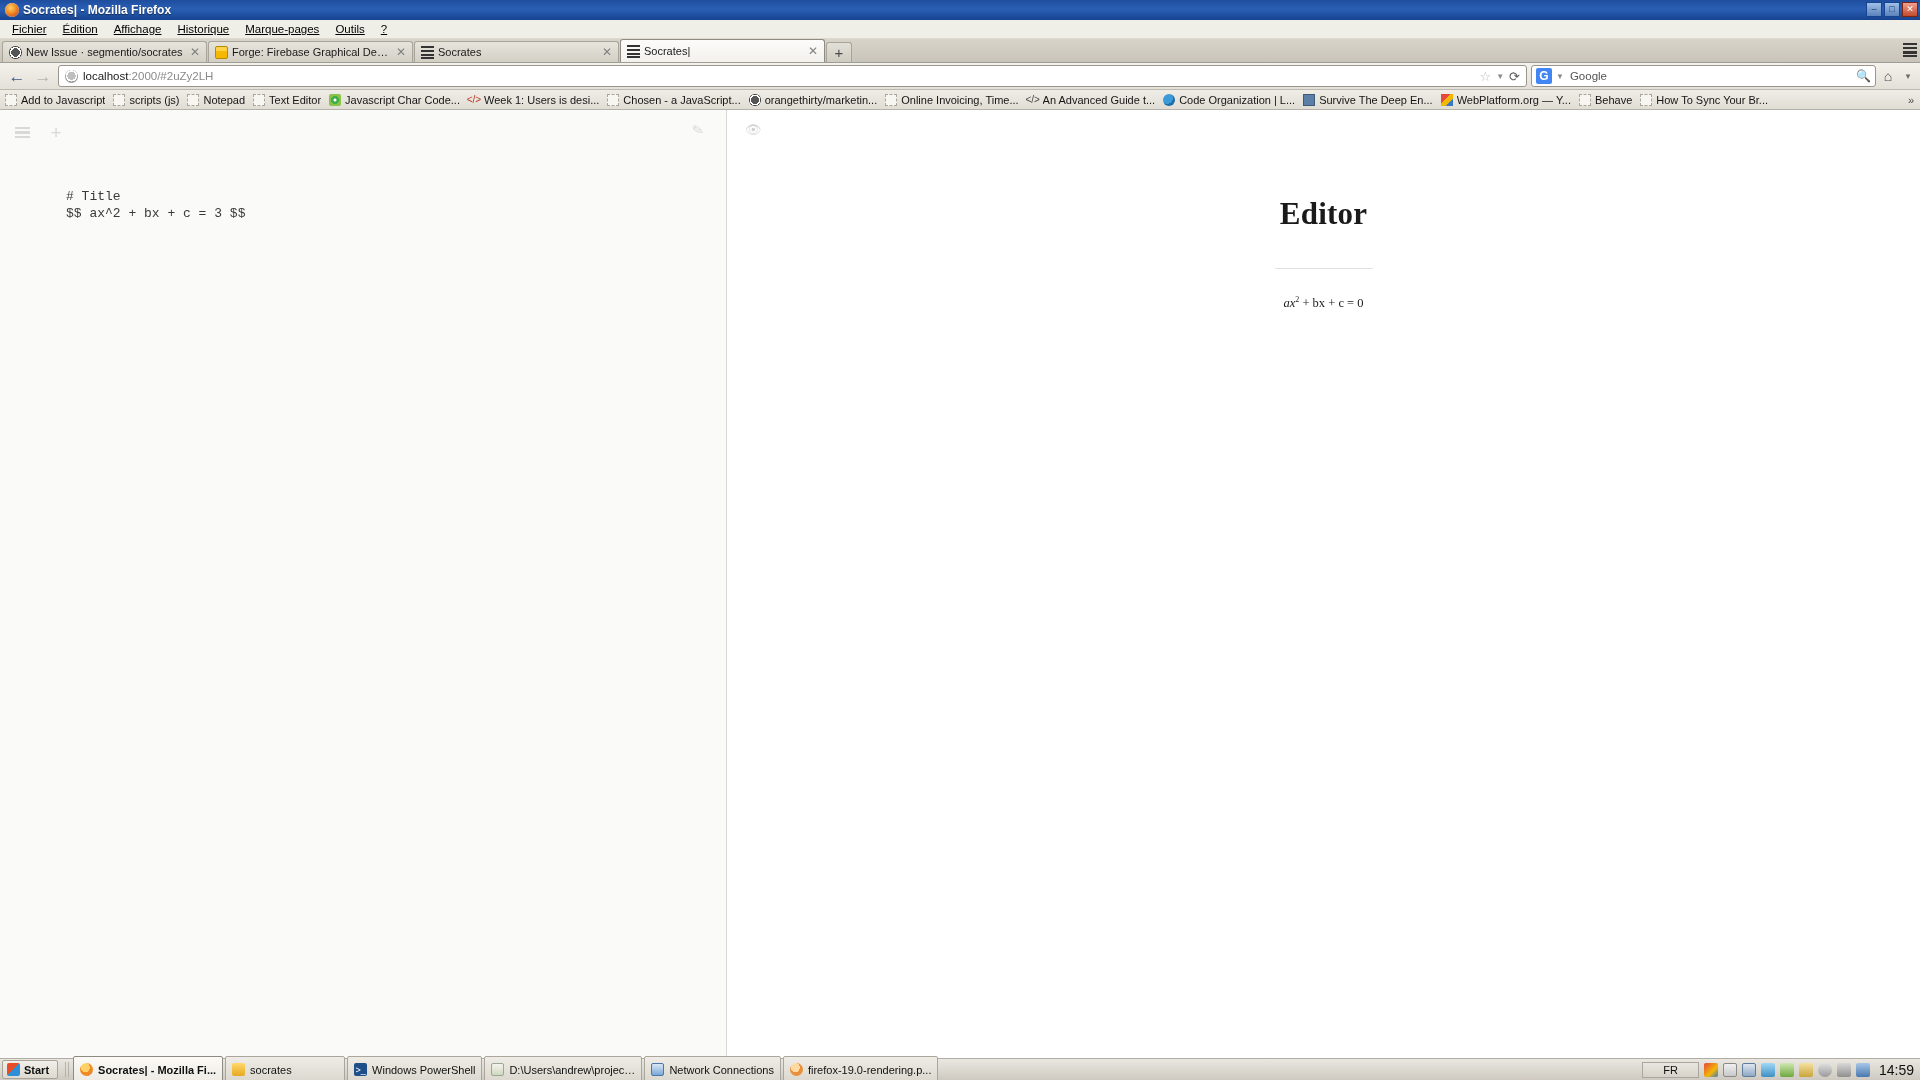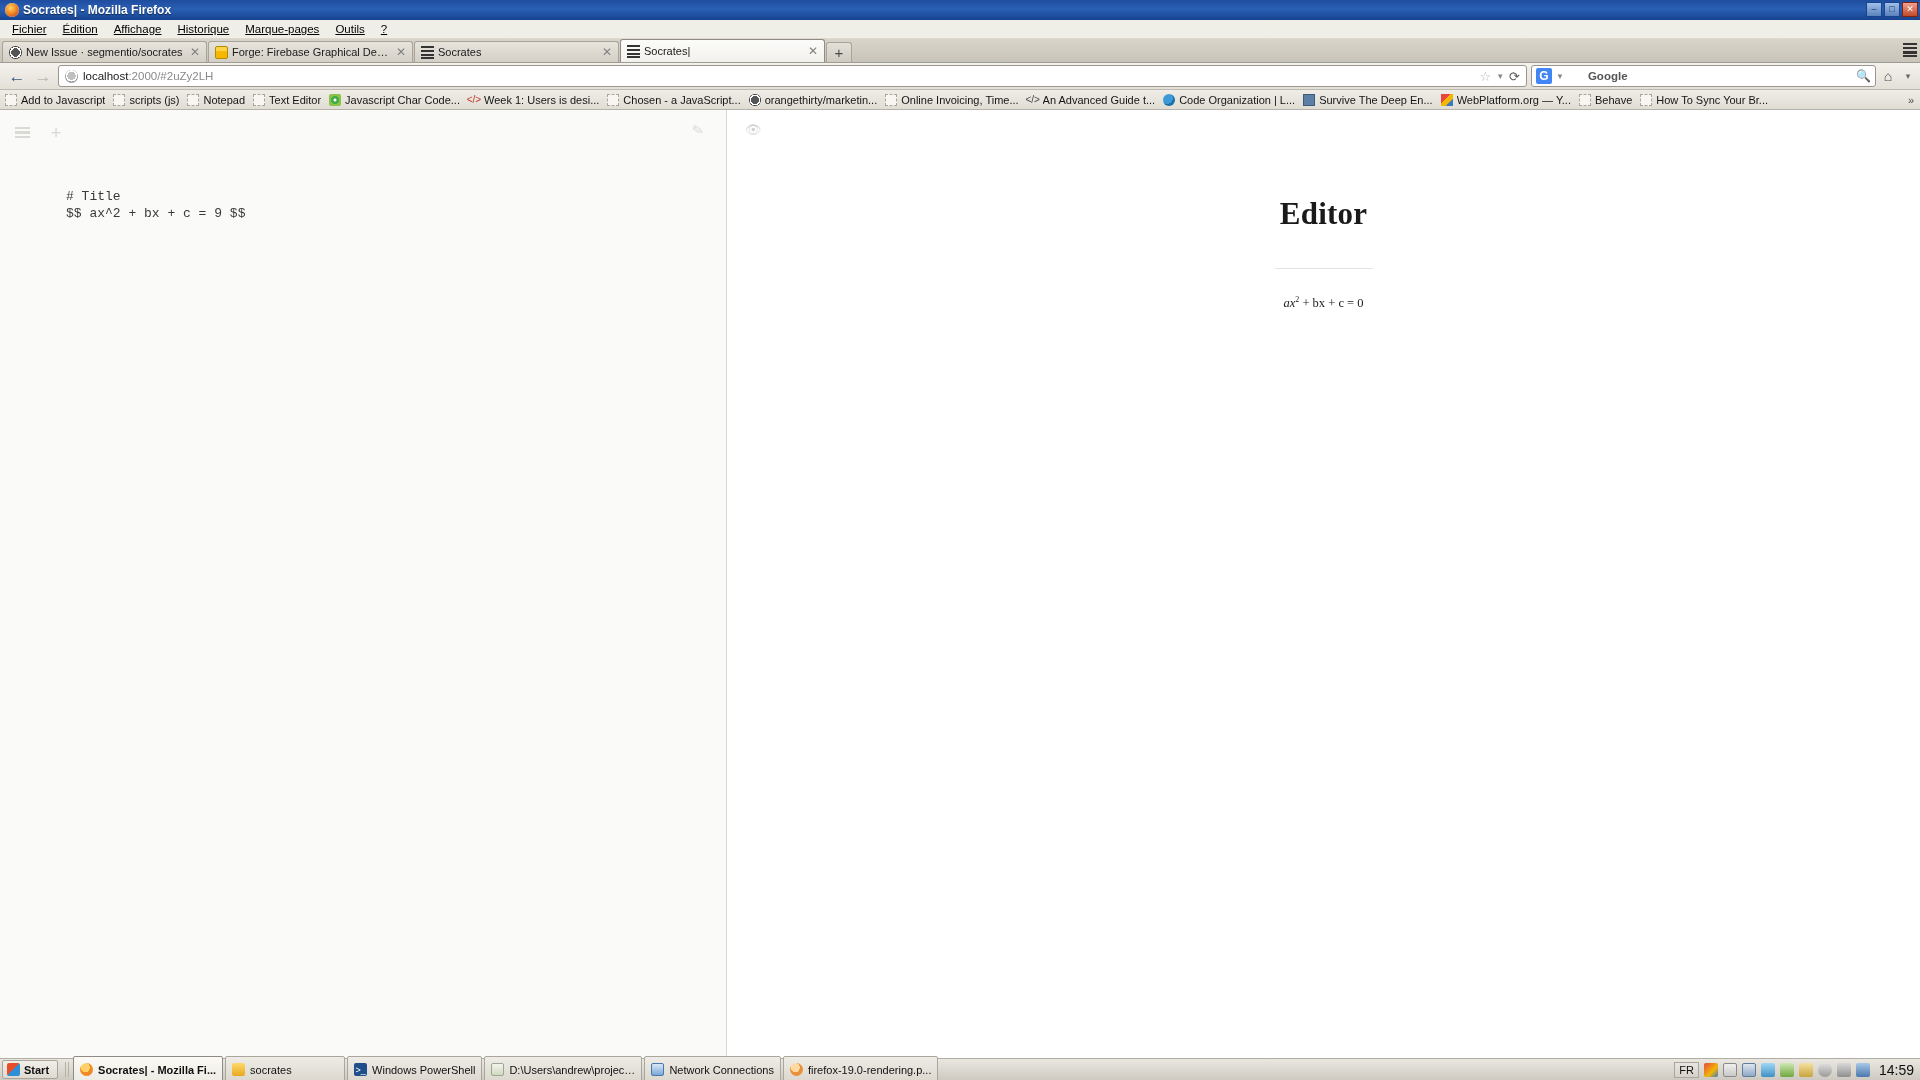--- a/index.html
+++ b/index.html
@@ -168,21 +168,21 @@
     font-size: 11.5px;
   }
   .g-icon {
     width: 16px; height: 16px;
     background: #4285f4;
     color: #fff; font-weight: bold; font-size: 12px;
     display: flex; align-items: center; justify-content: center;
     border-radius: 2px;
     flex: 0 0 auto;
   }
-  .search-placeholder { color: #555; margin-left: 24px; font-weight: bold; }
+  .search-placeholder { color: #555; margin-left: 6px; }
   .search-magnify { margin-left: auto; color: #3d6fb5; font-size: 12px; }
   .nav-home { width: 24px; text-align: center; font-size: 14px; color: #4a4a4a; }
   .nav-menu-caret { width: 16px; text-align: center; font-size: 9px; color: #6a6a6a; }
 
   
   .bookmarks {
     height: 20px;
     background: linear-gradient(to bottom, #efede6, #e0ddd4);
     display: flex; align-items: center;
     padding: 0 2px;
@@ -368,21 +368,21 @@
     border-color: #8f8b82;
     font-weight: bold;
   }
   .task-icon { width: 13px; height: 13px; flex: 0 0 auto; border-radius: 2px; }
   .task-label { overflow: hidden; white-space: nowrap; text-overflow: ellipsis; }
   .tray {
     margin-left: auto; display: flex; align-items: center; gap: 5px;
     padding-right: 4px;
   }
   .tray-lang {
-    padding: 1px 4px; font-size: 11px;
+    padding: 1px 20px; font-size: 11px;
     background: linear-gradient(to bottom, #e8e6df, #d6d2c9);
     border: 1px solid #aaa69d;
   }
   .tray-icon { width: 14px; height: 14px; border-radius: 2px; }
   .tray-clock { font-size: 14px; padding-left: 4px; }
 </style>
 </head>
 <body>
 
 <div class="titlebar">
@@ -522,21 +522,21 @@
     <div class="editor-toolbar">
       <div class="tb-icon">
           <span class="hamburger"></span>
         </div>
       <div class="tb-icon">
           <span class="plus-icon">+</span>
         </div>
     </div>
     <div class="pencil-icon">✎</div>
     <div class="editor-text"># Title
-$$ ax^2 + bx + c = 9 $$</div>
+$$ ax^2 + bx + c = 3 $$</div>
   </div>
 
   <div class="preview-pane">
     <div class="preview-toolbar">
       <span>👁</span>
     </div>
     <div class="preview-body">
       <div class="preview-title">Editor</div>
       <div class="preview-hr"></div>
       <div class="preview-math"><i>ax</i><sup>2</sup><span> + bx + c = 0</span></div>

